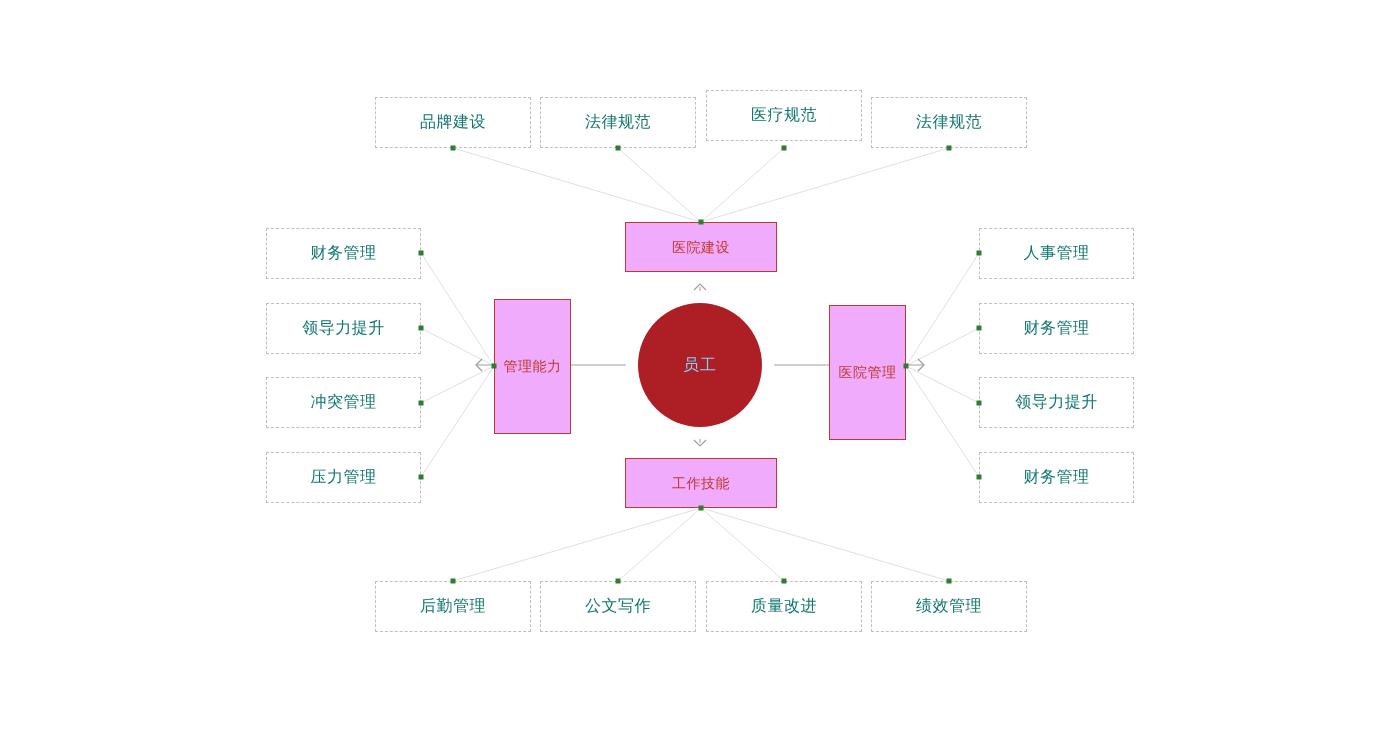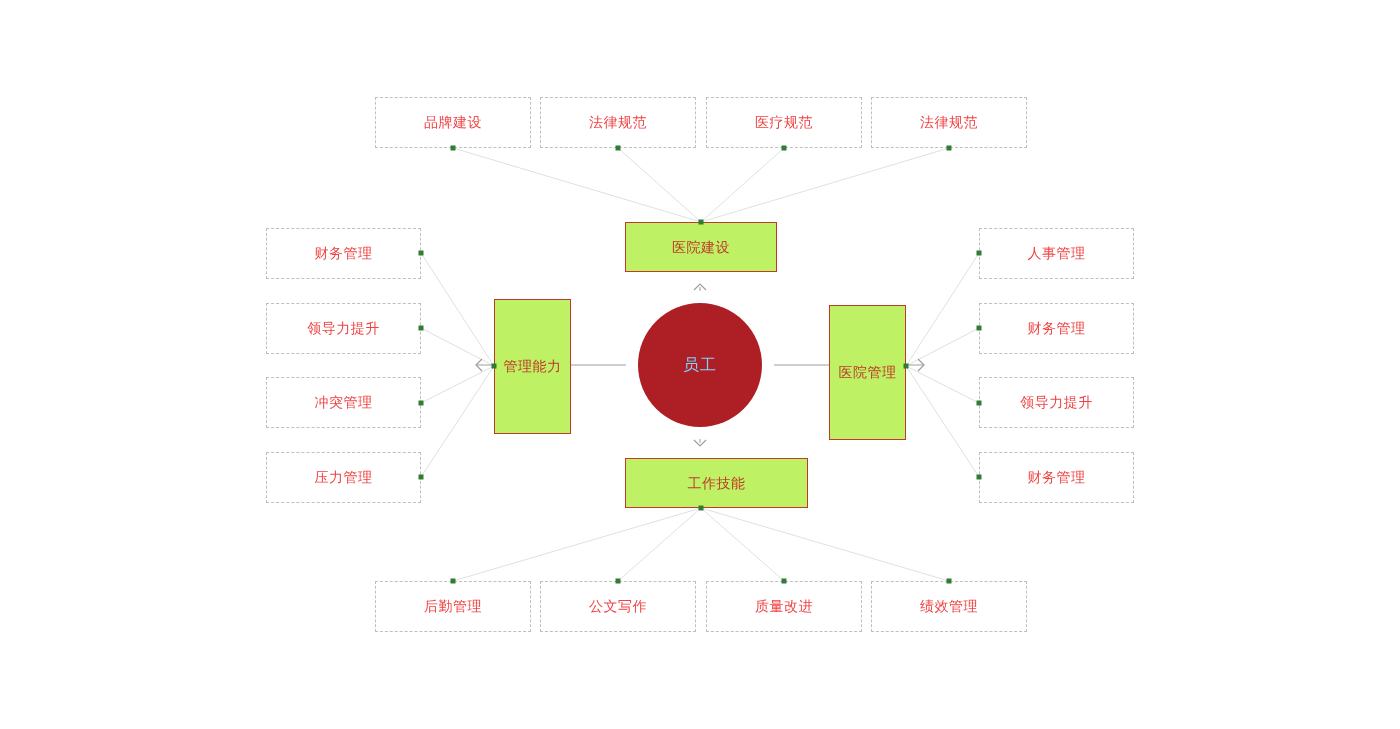--- a/index.html
+++ b/index.html
@@ -30,27 +30,27 @@
     box-sizing: border-box;
     display: flex;
     align-items: center;
     justify-content: center;
     text-align: center;
     line-height: 1.3;
   }
   .leaf {
     border: 1px dashed #bfbfbf;
     background: transparent;
-    color: #ef4444;
-    font-size: 14px;
+    color: #0f766e;
+    font-size: 16px;
     letter-spacing: 0.5px;
   }
   .branch {
     border: 1px solid #c0392b;
-    background: #bef264;
+    background: #f0abfc;
     color: #c0392b;
     font-size: 14px;
     letter-spacing: 0.5px;
   }
   .center-circle {
     position: absolute;
     border-radius: 50%;
     background: #ad1f25;
     color: #ffffff;
     display: flex;
@@ -101,21 +101,21 @@
 
   <div id="nodes-layer">
       <div class="node leaf" style="left: 375px; top: 97px; width: 156px; height: 51px;">
         <span>品牌建设</span>
       </div>
       <div class="dot" style="left: 453px; top: 148px; background: rgb(46, 125, 50);"></div>
       <div class="node leaf" style="left: 540px; top: 97px; width: 156px; height: 51px;">
         <span>法律规范</span>
       </div>
       <div class="dot" style="left: 618px; top: 148px; background: rgb(46, 125, 50);"></div>
-      <div class="node leaf" style="left: 706px; top: 97px; width: 156px; height: 51px;">
+      <div class="node leaf" style="left: 706px; top: 90px; width: 156px; height: 51px;">
         <span>医疗规范</span>
       </div>
       <div class="dot" style="left: 784px; top: 148px; background: rgb(46, 125, 50);"></div>
       <div class="node leaf" style="left: 871px; top: 97px; width: 156px; height: 51px;">
         <span>法律规范</span>
       </div>
       <div class="dot" style="left: 949px; top: 148px; background: rgb(46, 125, 50);"></div>
       <div class="node leaf" style="left: 266px; top: 228px; width: 155px; height: 51px;">
         <span>财务管理</span>
       </div>
@@ -169,21 +169,21 @@
       </div>
       <div class="dot" style="left: 701px; top: 222px; background: rgb(46, 125, 50);"></div>
       <div class="node branch" style="left: 494px; top: 299px; width: 77px; height: 135px;">
         <span>管理能力</span>
       </div>
       <div class="dot" style="left: 494px; top: 366px; background: rgb(46, 125, 50);"></div>
       <div class="node branch" style="left: 829px; top: 299px; width: 77px; height: 135px; margin-top: 6px;">
         <span>医院管理</span>
       </div>
       <div class="dot" style="left: 906px; top: 366px; background: rgb(46, 125, 50);"></div>
-      <div class="node branch" style="left: 625px; top: 458px; width: 183px; height: 50px;">
+      <div class="node branch" style="left: 625px; top: 458px; width: 152px; height: 50px;">
         <span>工作技能</span>
       </div>
       <div class="dot" style="left: 701px; top: 508px; background: rgb(46, 125, 50);"></div>
       <div class="center-circle" style="left: 638px; top: 303px; width: 124px; height: 124px; background: rgb(173, 31, 37); color: #7dd3fc;">
         <span>员工</span>
       </div>
     </div>
 
 </div>
 

